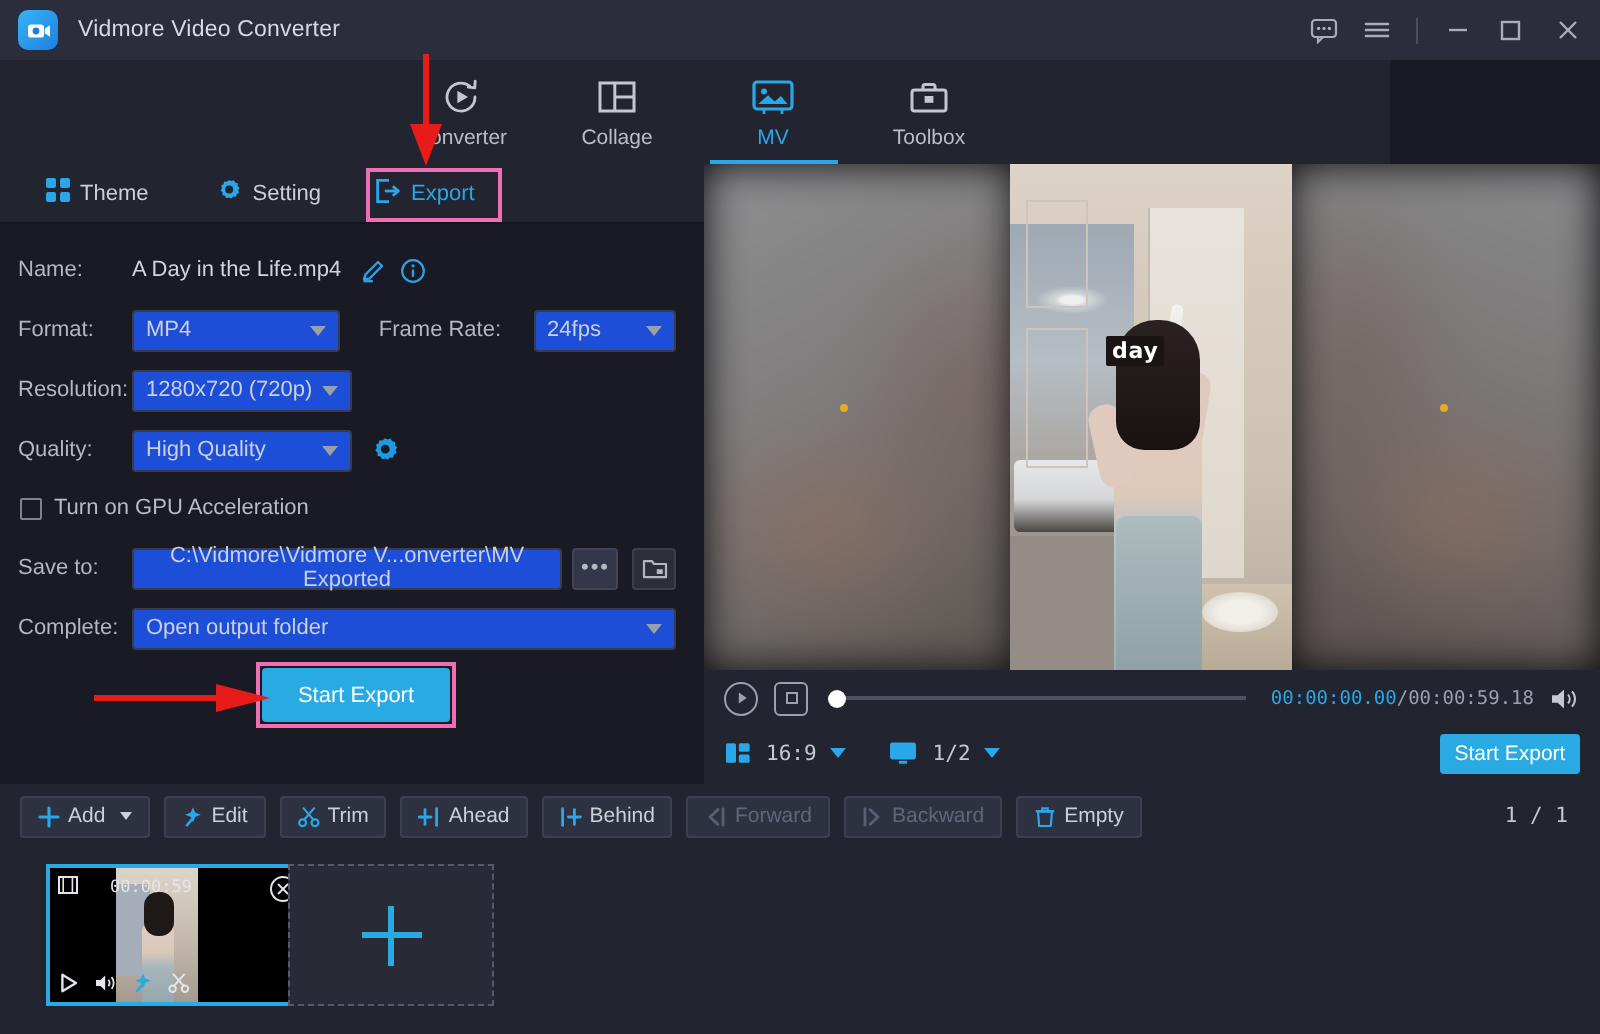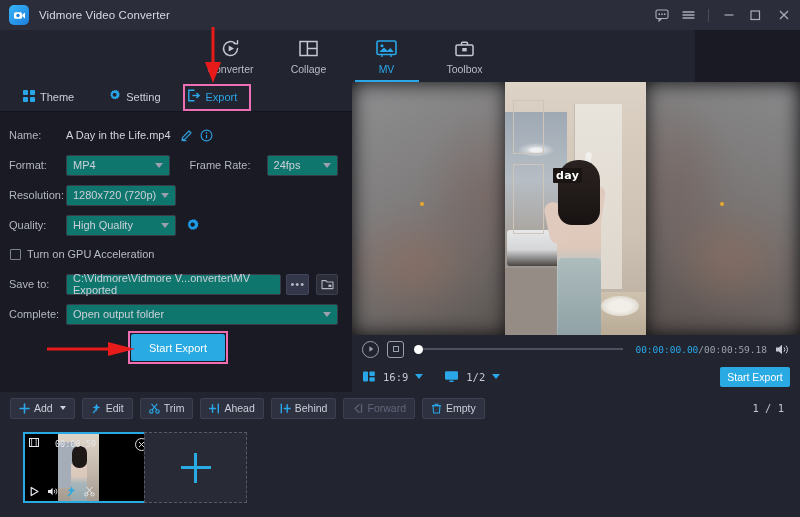--- a/index.html
+++ b/index.html
@@ -71,23 +71,24 @@
   }
 
   
   .leftpanel{
     position:absolute; left:0; top:112px; width:352px; height:280px;
     background:#191a23; padding:10px 14px 0 9px;
   }
   .row{ display:flex; align-items:center; height:26px; margin-bottom:4px;}
   .lbl{ width:57px; color:#b3b7c2; font-size:11px; flex:none;}
   .field{
-    background:#0f766e; border:1px solid #393c49; height:21px; border-radius:2px;
+    background:#1d4ed8; border:1px solid #393c49; height:21px; border-radius:2px;
     display:flex; align-items:center; padding:0 6px; color:#ccd0d8; font-size:11px;
     position:relative;
+    text-align:center;
   }
   .sel-w1{ width:110px; }
   .sel-w2{ width:75px; }
   .caret{
     margin-left:auto; width:0;height:0;
     border-left:4px solid transparent;border-right:4px solid transparent;
     border-top:5px solid #9aa0ad;
   }
   .namevalue{ color:#d2d5dd;font-size:11px;text-align:center; }
   .iconbtn{ color:#2f9fe0; display:flex;align-items:center;justify-content:center; }
@@ -621,20 +622,29 @@
     </div>
     <div class="tbtn disabled">
       <span class="tic">
         <svg width="11" height="11" viewBox="0 0 11 11">
             <path d="M7 1.8 L3 5.5 L7 9.2" fill="none" stroke="currentColor" stroke-width="1.4" stroke-linejoin="round" stroke-linecap="round"></path>
             <line x1="9.5" y1="1.4" x2="9.5" y2="9.6" stroke="currentColor" stroke-width="1.4" stroke-linecap="round"></line>
           </svg>
       </span>
       <span>Forward</span>
     </div>
+    <div class="tbtn disabled">
+      <span class="tic">
+        <svg width="11" height="11" viewBox="0 0 11 11">
+            <line x1="1.5" y1="1.4" x2="1.5" y2="9.6" stroke="currentColor" stroke-width="1.4" stroke-linecap="round"></line>
+            <path d="M4 1.8 L8 5.5 L4 9.2" fill="none" stroke="currentColor" stroke-width="1.4" stroke-linejoin="round" stroke-linecap="round"></path>
+          </svg>
+      </span>
+      <span>Backward</span>
+    </div>
     <div class="tbtn">
       <span class="tic">
         <svg width="11" height="11" viewBox="0 0 11 11">
             <path d="M2 2.8 h7 l-.6 7.2 h-5.8 Z" fill="none" stroke="currentColor" stroke-width="1.1" stroke-linejoin="round"></path>
             <line x1="0.9" y1="2.6" x2="10.1" y2="2.6" stroke="currentColor" stroke-width="1.1"></line>
             <path d="M4.1 2.5 V1.2 h2.8 V2.5" fill="none" stroke="currentColor" stroke-width="1.1"></path>
           </svg>
       </span>
       <span>Empty</span>
     </div>

